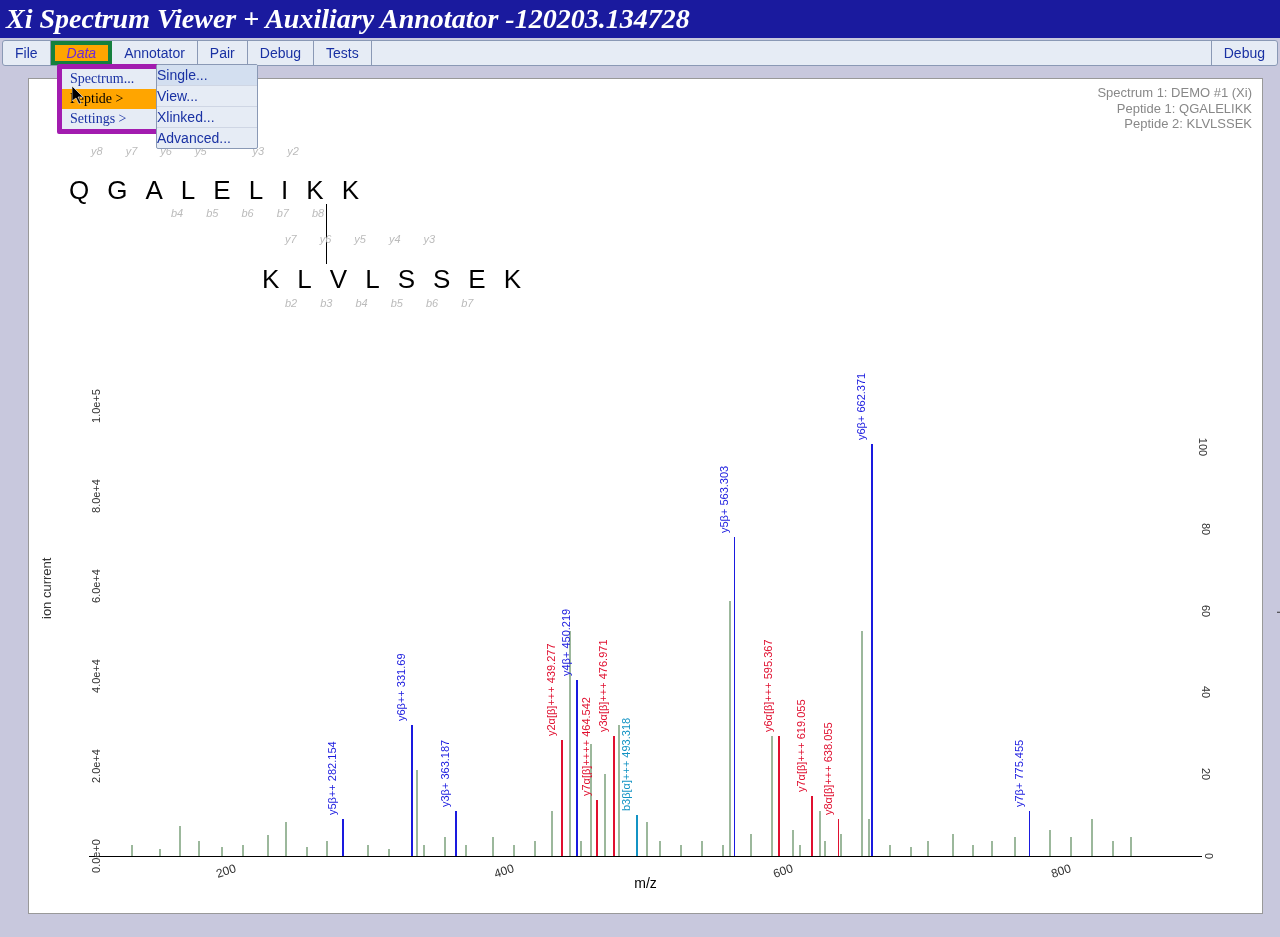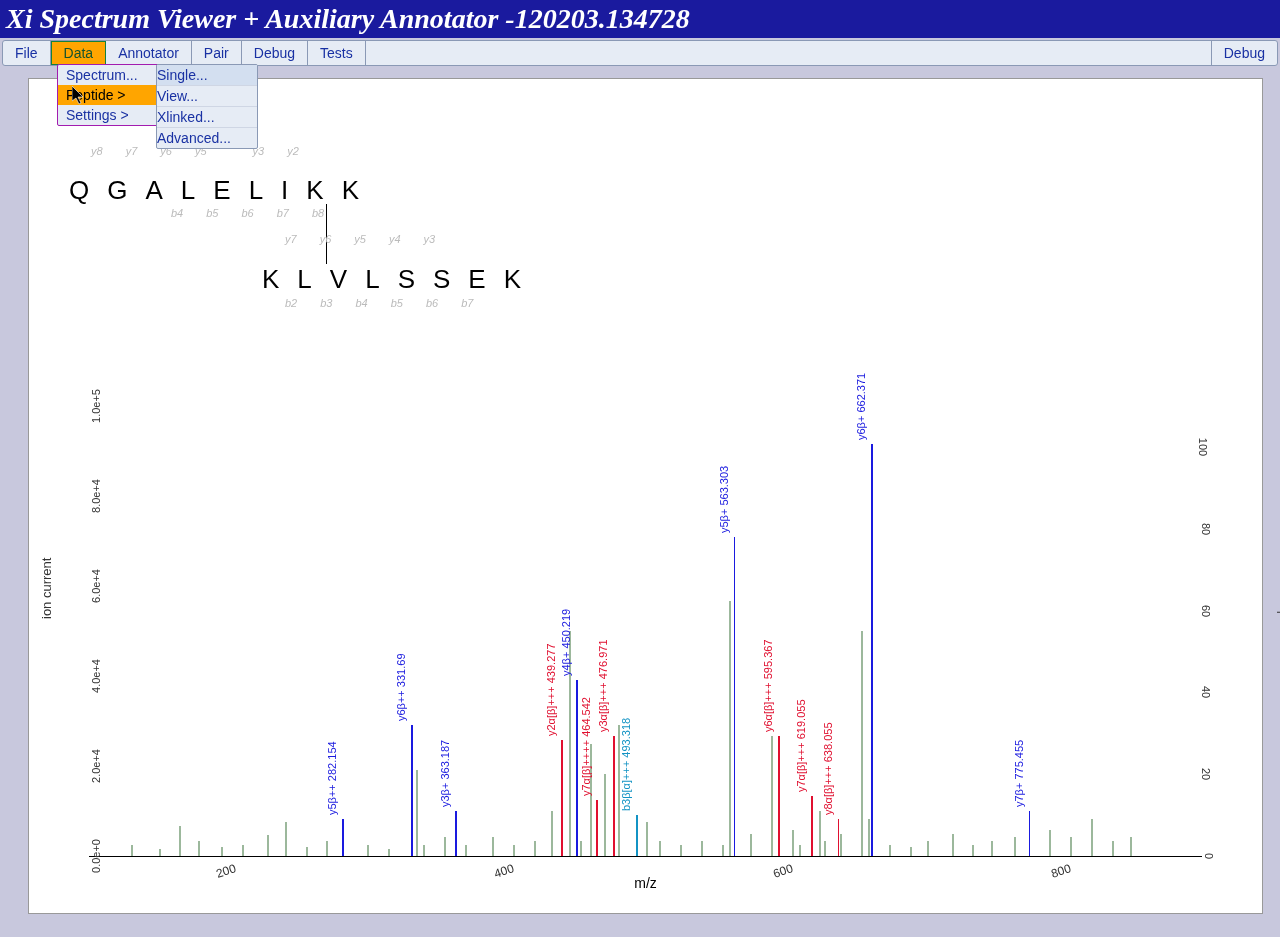--- a/index.html
+++ b/index.html
@@ -38,37 +38,39 @@
     display: flex;
     align-items: center;
     padding: 0 12px;
     border-right: 1px solid #8a99b5;
     color: #1931a3;
     cursor: pointer;
   }
   .menu-item:last-child { border-right: none; }
   .menu-item.active {
     background: #ffa500;
-    color: #14532d;
-    border: 1px solid #15803d;
+    color: #6d28d9;
+    border: 4px solid #15803d;
+    font-style: italic;
   }
   .menu-item.help {
     margin-left: auto;
     border-left: 1px solid #8a99b5;
   }
   .submenu {
     position: absolute;
     top: 64px;
     left: 57px;
     background: #e6ecf5;
-    border: 1px solid #a21caf;
+    border: 5px solid #a21caf;
     border-radius: 2px;
     font-size: 14px;
     width: 113px;
     z-index: 10;
+    font-family: Liberation Serif, serif;
   }
   .submenu-item {
     padding: 2px 8px;
     color: #1931a3;
     cursor: pointer;
   }
   .submenu-item.active {
     background: #ffa500;
     color: #000;
   }
@@ -243,20 +245,25 @@
   <div class="submenu2-item">View...</div>
   <div class="submenu2-item">Xlinked...</div>
   <div class="submenu2-item">Advanced...</div>
 </div>
 
 <svg class="cursor" width="16" height="20" viewBox="0 0 16 20">
   <path d="M0 0 L0 15 L4 12 L7 18 L9 17 L6 11 L11 11 Z" fill="#000" stroke="#fff" stroke-width="0.6"></path>
 </svg>
 
 <div class="chart-area">
+  <div class="info">
+    <div>Spectrum 1: DEMO #1 (Xi)</div>
+    <div>Peptide 1: QGALELIKK</div>
+    <div>Peptide 2: KLVLSSEK</div>
+  </div>
 
   <div class="seq-wrap">
     <div class="frag-labels-top" id="frag-top">
         <span>y8</span>
         <span>y7</span>
         <span>y6</span>
         <span>y5</span>
         <span></span>
         <span>y3</span>
         <span>y2</span>

